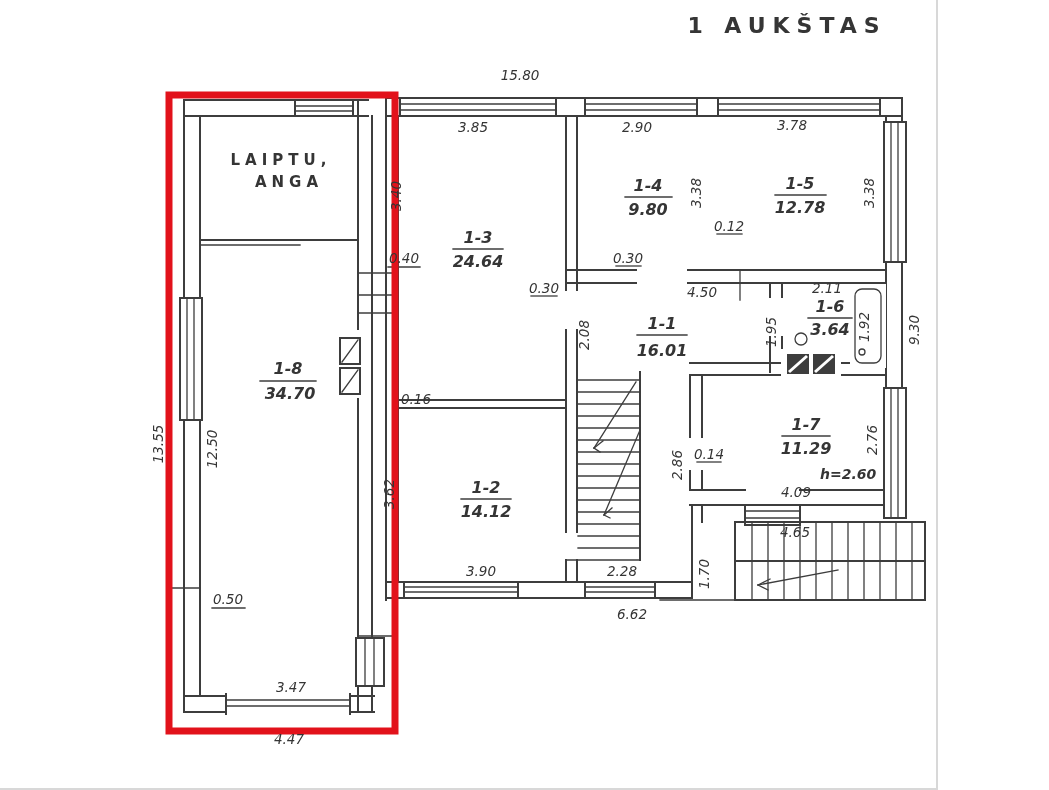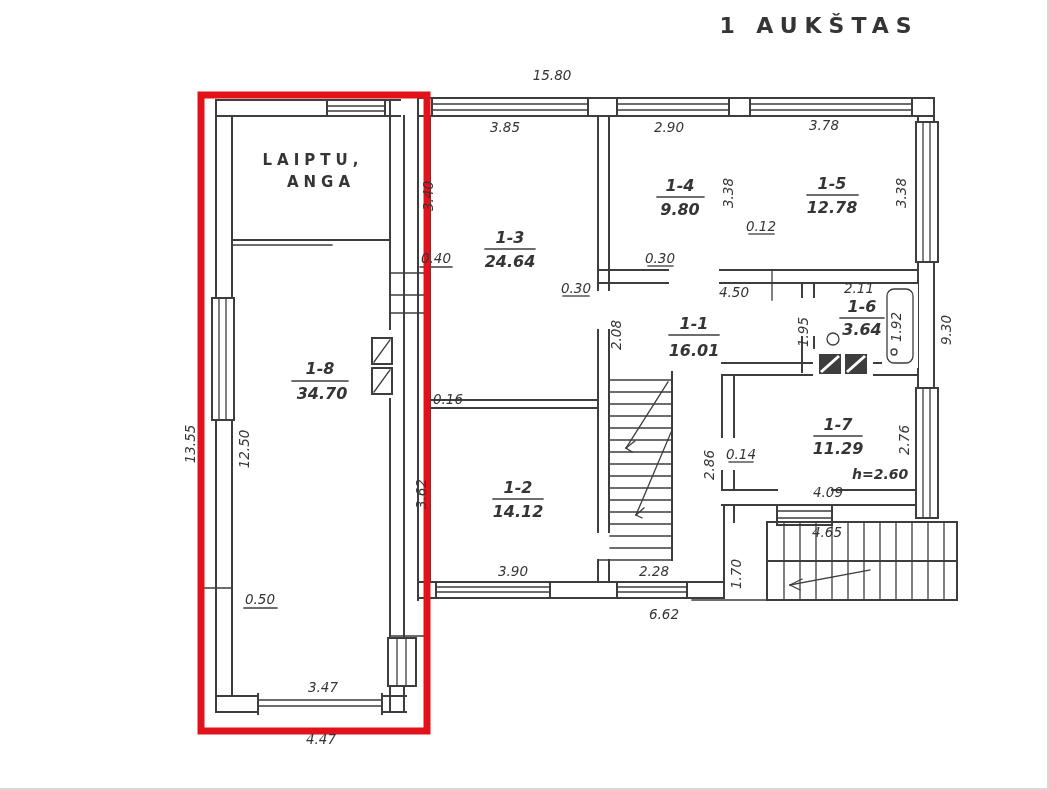--- a/index.html
+++ b/index.html
@@ -1,21 +1,20 @@
 <!DOCTYPE html>
 <html><head>
 <meta charset="utf-8">
 <style>
   html,body{margin:0;padding:0;background:#fff;}
   .canvas{
-    position:relative;width:1049px;height:790px;background:#ffffff;
+    position:relative;width:938px;height:790px;background:#ffffff;
     border-right:2px solid #d8d8d8;border-bottom:2px solid #d8d8d8;
     box-sizing:border-box;overflow:hidden;
     font-family:"DejaVu Sans",sans-serif;
-    padding-left:32px;
   }
   svg{display:block}
   
   .w2{stroke:#3d3d3d;stroke-width:2;fill:none;stroke-linecap:square}
   .w1{stroke:#3d3d3d;stroke-width:1.3;fill:none;stroke-linecap:square}
   .dark{fill:#3d3d3d;stroke:none}
   .whitefill{fill:#ffffff;stroke:none}
   .redbox{stroke:#e2121b;stroke-width:7;fill:none}
   
   text{fill:#353535}

